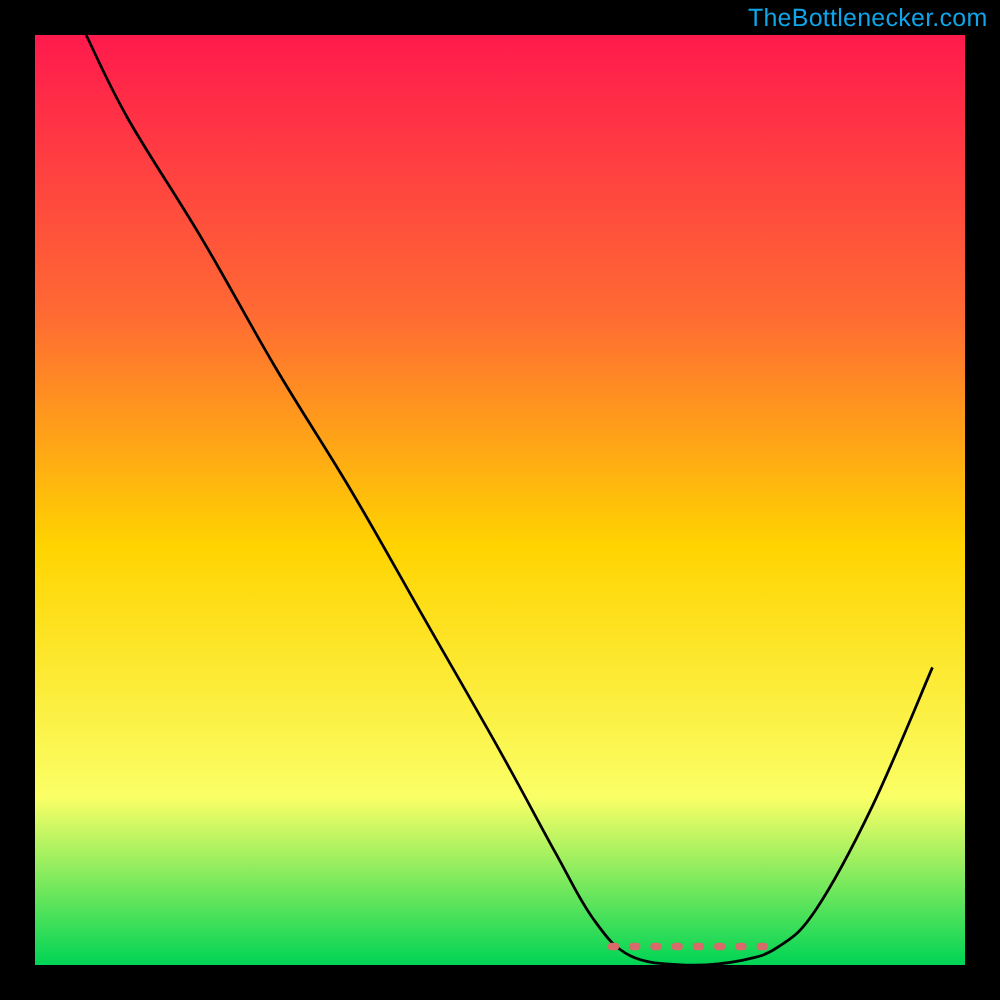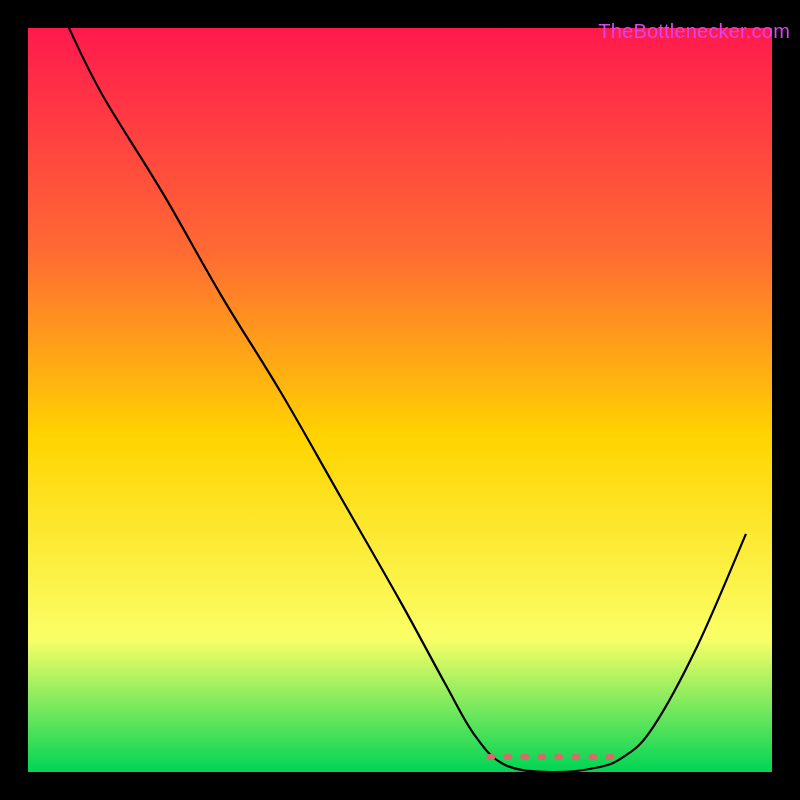--- a/index.html
+++ b/index.html
@@ -10,25 +10,25 @@
     background: #000000;
     overflow: hidden;
   }
   .container {
     position: relative;
     width: 800px;
     height: 800px;
   }
   .watermark {
     position: absolute;
-    top: 20px;
+    top: 4px;
     right: 10px;
     font-family: Arial, Helvetica, sans-serif;
     font-size: 20px;
-    color: #d946ef;
+    color: #0ea5e9;
     font-weight: 500;
     letter-spacing: 0.2px;
     z-index: 3;
   }
   svg.chart {
     position: absolute;
     left: 0;
     top: 0;
     width: 800px;
     height: 800px;

